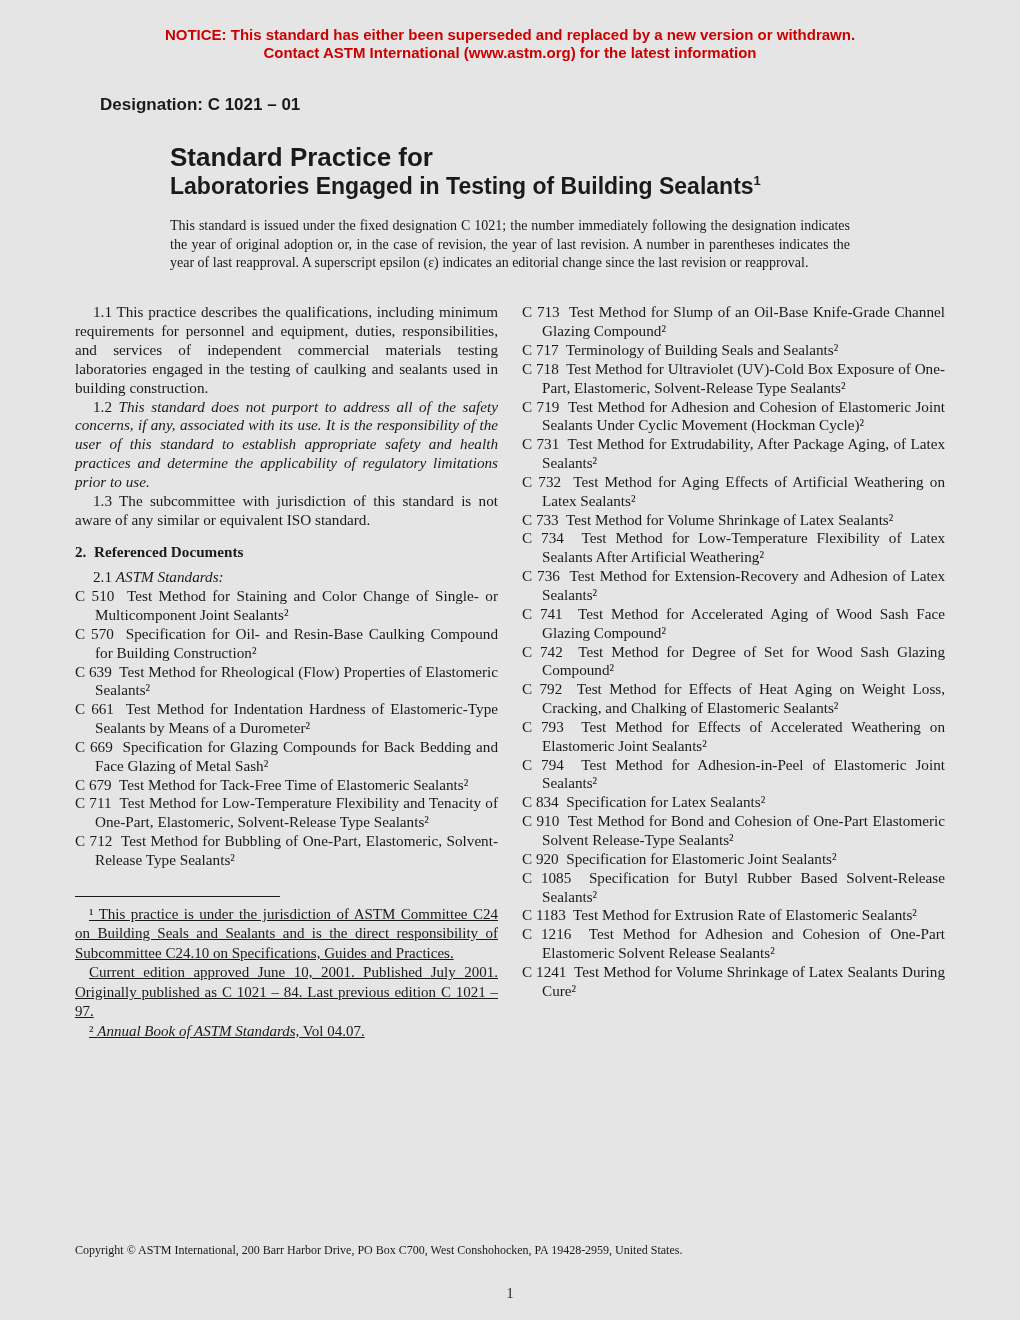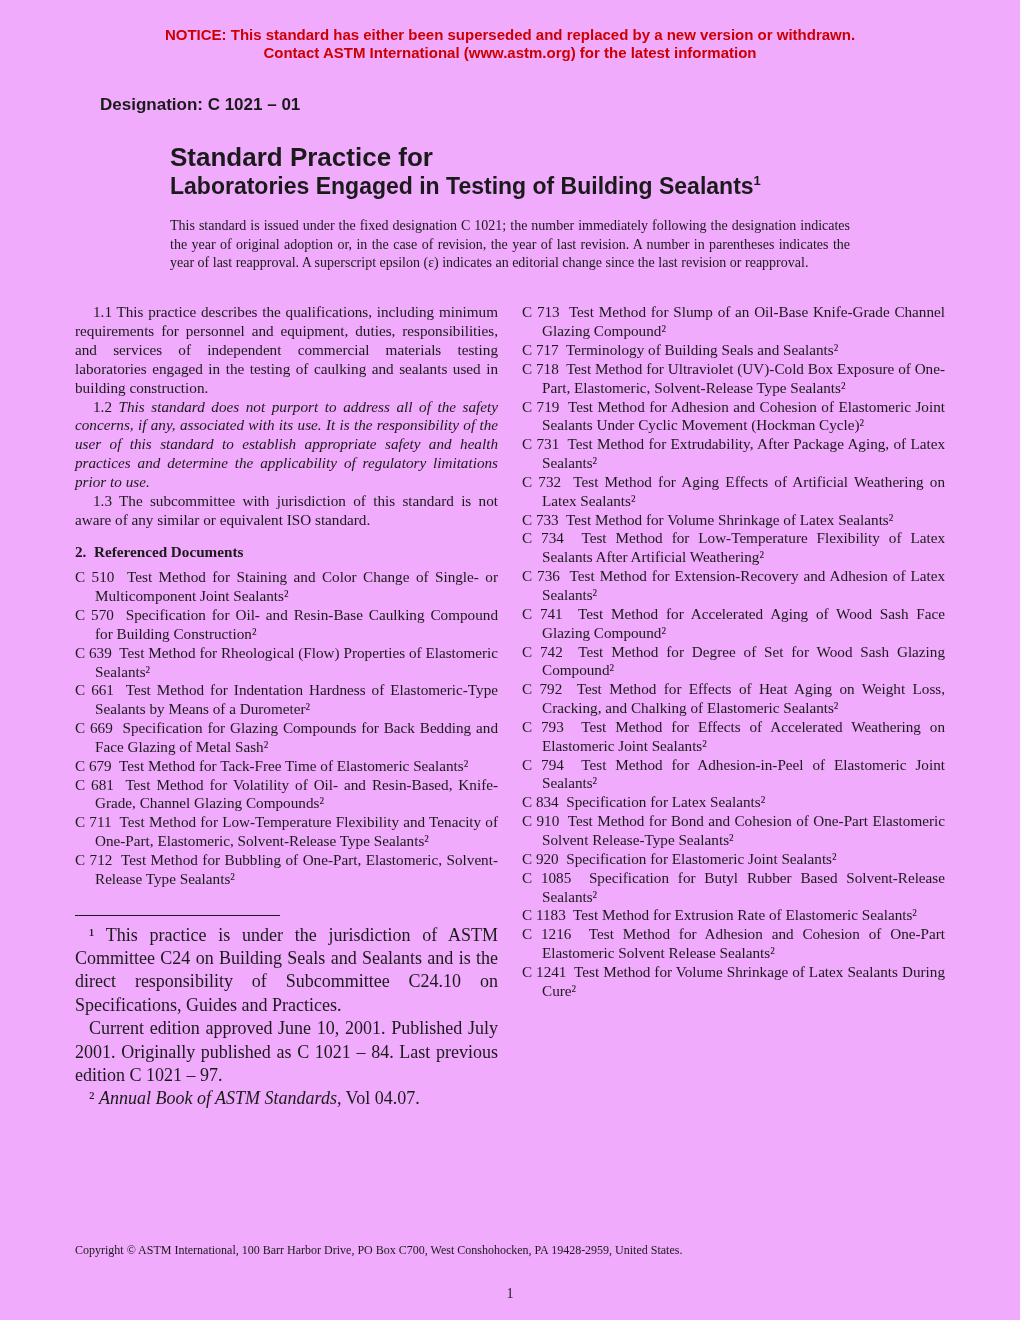--- a/index.html
+++ b/index.html
@@ -2,21 +2,21 @@
 <html><head>
 <meta charset="utf-8">
 <style>
   * { margin: 0; padding: 0; box-sizing: border-box; }
   html, body { background: #888; }
   .page {
     position: relative;
     width: 1020px;
     height: 1320px;
     margin: 0 auto;
-    background: #f0abfc;
+    background: #e5e5e5;
     overflow: hidden;
     color: #1a1a1a;
     font-family: "Liberation Serif", serif;
   }
   
   .notice {
     margin: 26px 80px 0 80px;
     text-align: center;
     font-family: "Liberation Sans", sans-serif;
     font-weight: bold;
@@ -71,23 +71,24 @@
   .para { text-indent: 18px; }
   .para .it { font-style: italic; }
   .ref-list { list-style: none; }
   .ref-list li {
     padding-left: 20px;
     text-indent: -20px;
   }
   
   .footnote-block {
     margin-top: 26px;
-    font-size: 18px;
+    font-size: 15px;
     line-height: 1.3;
     text-align: justify;
+    text-decoration: underline;
   }
   .footnote-rule {
     width: 205px;
     border: 0;
     border-top: 1.4px solid #1a1a1a;
     margin-bottom: 8px;
   }
   .footnote { text-indent: 14px; }
   .footnote .it { font-style: italic; }
   
@@ -129,29 +130,29 @@
   <div class="preamble">This standard is issued under the fixed designation C 1021; the number immediately following the designation indicates the year of original adoption or, in the case of revision, the year of last revision. A number in parentheses indicates the year of last reapproval. A superscript epsilon (ε) indicates an editorial change since the last revision or reapproval.</div>
 
   <div class="columns">
 
     <div class="col">
       <p class="para">1.1 This practice describes the qualifications, including minimum requirements for personnel and equipment, duties, responsibilities, and services of independent commercial materials testing laboratories engaged in the testing of caulking and sealants used in building construction.</p>
       <p class="para"><span>1.2 </span><span class="it">This standard does not purport to address all of the safety concerns, if any, associated with its use. It is the responsibility of the user of this standard to establish appropriate safety and health practices and determine the applicability of regulatory limitations prior to use.</span></p>
       <p class="para">1.3 The subcommittee with jurisdiction of this standard is not aware of any similar or equivalent ISO standard.</p>
 
       <div class="sec-heading">2.&nbsp; Referenced Documents</div>
+      <p class="para"><span>2.1 </span><span class="it">ASTM Standards:</span></p>
 
       <ul class="ref-list">
         <li>C 510&nbsp; Test Method for Staining and Color Change of Single- or Multicomponent Joint Sealants²</li>
         <li>C 570&nbsp; Specification for Oil- and Resin-Base Caulking Compound for Building Construction²</li>
         <li>C 639&nbsp; Test Method for Rheological (Flow) Properties of Elastomeric Sealants²</li>
         <li>C 661&nbsp; Test Method for Indentation Hardness of Elastomeric-Type Sealants by Means of a Durometer²</li>
         <li>C 669&nbsp; Specification for Glazing Compounds for Back Bedding and Face Glazing of Metal Sash²</li>
         <li>C 679&nbsp; Test Method for Tack-Free Time of Elastomeric Sealants²</li>
-        <li>C 681&nbsp; Test Method for Volatility of Oil- and Resin-Based, Knife-Grade, Channel Glazing Compounds²</li>
         <li>C 711&nbsp; Test Method for Low-Temperature Flexibility and Tenacity of One-Part, Elastomeric, Solvent-Release Type Sealants²</li>
         <li>C 712&nbsp; Test Method for Bubbling of One-Part, Elastomeric, Solvent-Release Type Sealants²</li>
       </ul>
 
       <div class="footnote-block">
         <hr class="footnote-rule">
         <p class="footnote">¹ This practice is under the jurisdiction of ASTM Committee C24 on Building Seals and Sealants and is the direct responsibility of Subcommittee C24.10 on Specifications, Guides and Practices.</p>
         <p class="footnote">Current edition approved June 10, 2001. Published July 2001. Originally published as C 1021 – 84. Last previous edition C 1021 – 97.</p>
         <p class="footnote"><span>² </span><span class="it">Annual Book of ASTM Standards,</span><span> Vol 04.07.</span></p>
       </div>
@@ -178,16 +179,16 @@
         <li>C 920&nbsp; Specification for Elastomeric Joint Sealants²</li>
         <li>C 1085&nbsp; Specification for Butyl Rubber Based Solvent-Release Sealants²</li>
         <li>C 1183&nbsp; Test Method for Extrusion Rate of Elastomeric Sealants²</li>
         <li>C 1216&nbsp; Test Method for Adhesion and Cohesion of One-Part Elastomeric Solvent Release Sealants²</li>
         <li>C 1241&nbsp; Test Method for Volume Shrinkage of Latex Sealants During Cure²</li>
       </ul>
     </div>
 
   </div>
 
-  <div class="copyright">Copyright © ASTM International, 100 Barr Harbor Drive, PO Box C700, West Conshohocken, PA 19428-2959, United States.</div>
+  <div class="copyright">Copyright © ASTM International, 200 Barr Harbor Drive, PO Box C700, West Conshohocken, PA 19428-2959, United States.</div>
   <div class="page-number">1</div>
 
 </div>
 
 </body></html>

